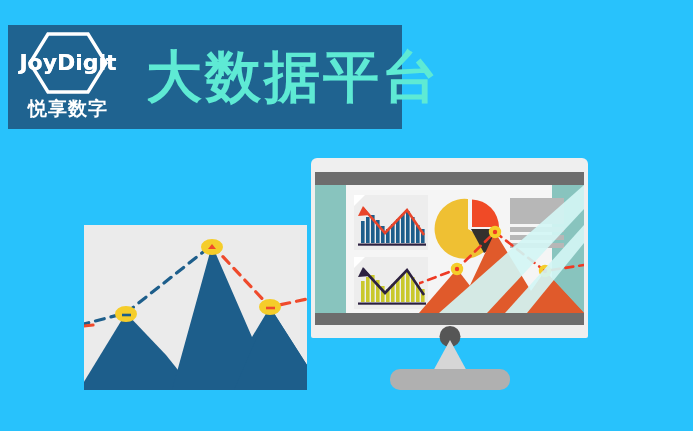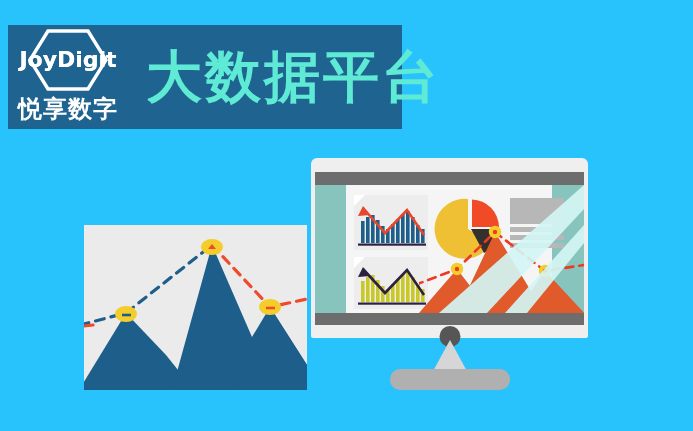--- a/index.html
+++ b/index.html
@@ -23,21 +23,21 @@
   }
   .hexwrap{position:relative;width:108px;height:62px;display:flex;align-items:center;justify-content:center;}
   .hex-svg{position:absolute;left:50%;top:50%;transform:translate(-50%,-50%);}
   .logo-word{
     position:relative;z-index:3;color:#ffffff;font-size:22px;font-weight:bold;
     letter-spacing:0px;line-height:1;white-space:nowrap;
     font-family:"DejaVu Sans","Liberation Sans",sans-serif;
     text-shadow:0 0 0 #fff;
   }
   .logo-cn{
-    color:#ffffff;font-size:24px;font-weight:bold;letter-spacing:1px;
+    color:#ffffff;font-size:19px;font-weight:bold;letter-spacing:1px;
     margin-top:2px;white-space:nowrap;
     font-family:"DejaVu Sans","Liberation Sans",sans-serif;
   }
   .banner-title{
     color:#5eead4;font-size:56px;font-weight:bold;letter-spacing:3px;
     margin-left:24px;line-height:1;white-space:nowrap;
     font-family:"DejaVu Sans","Liberation Sans",sans-serif;
   }
 
   

